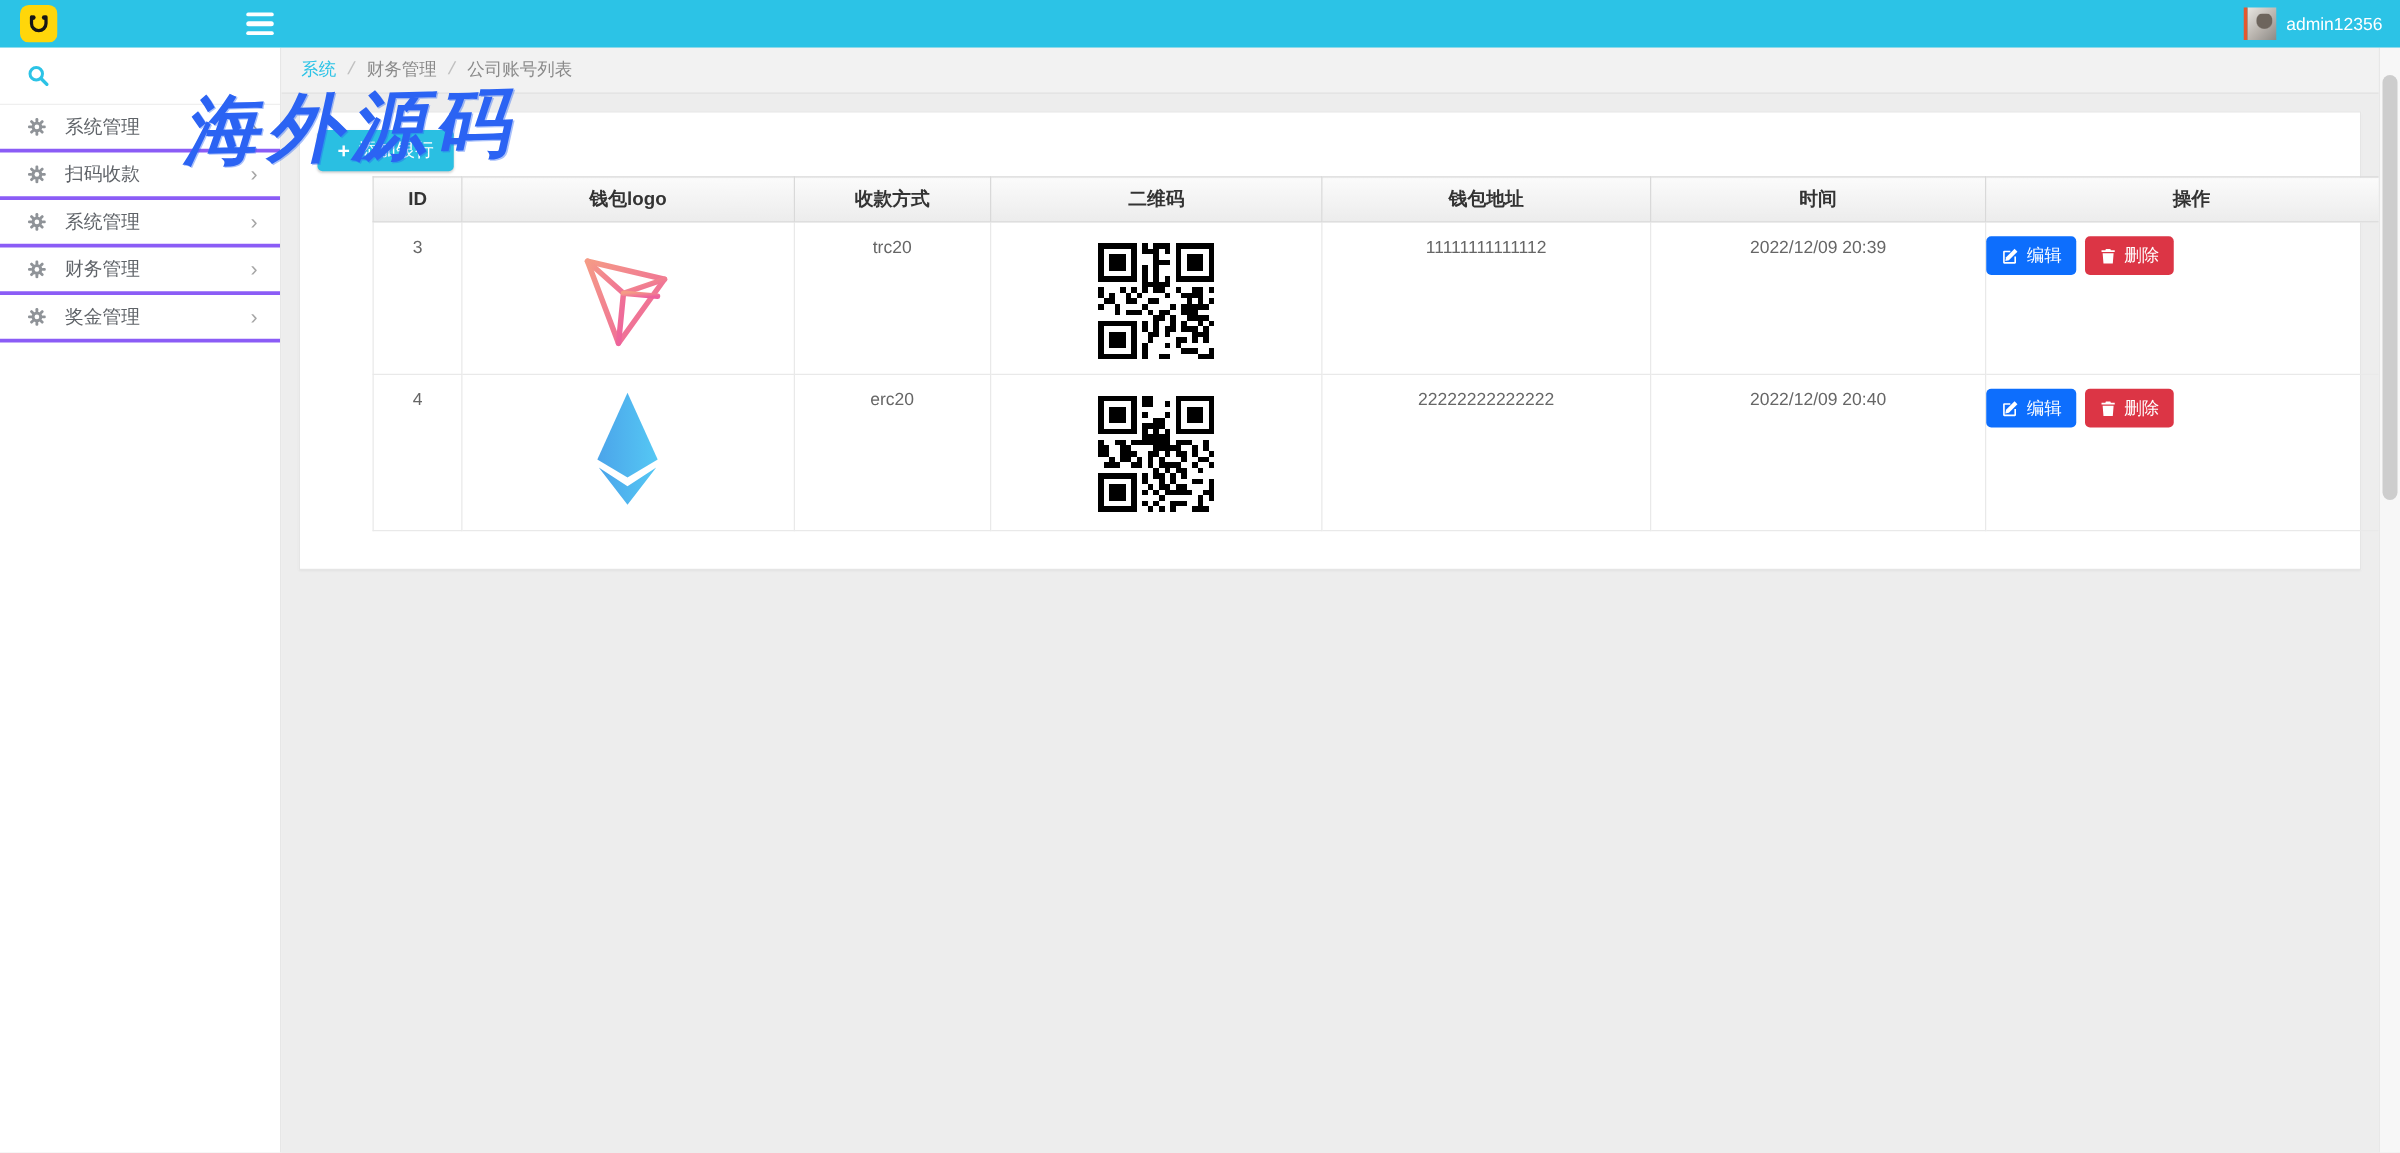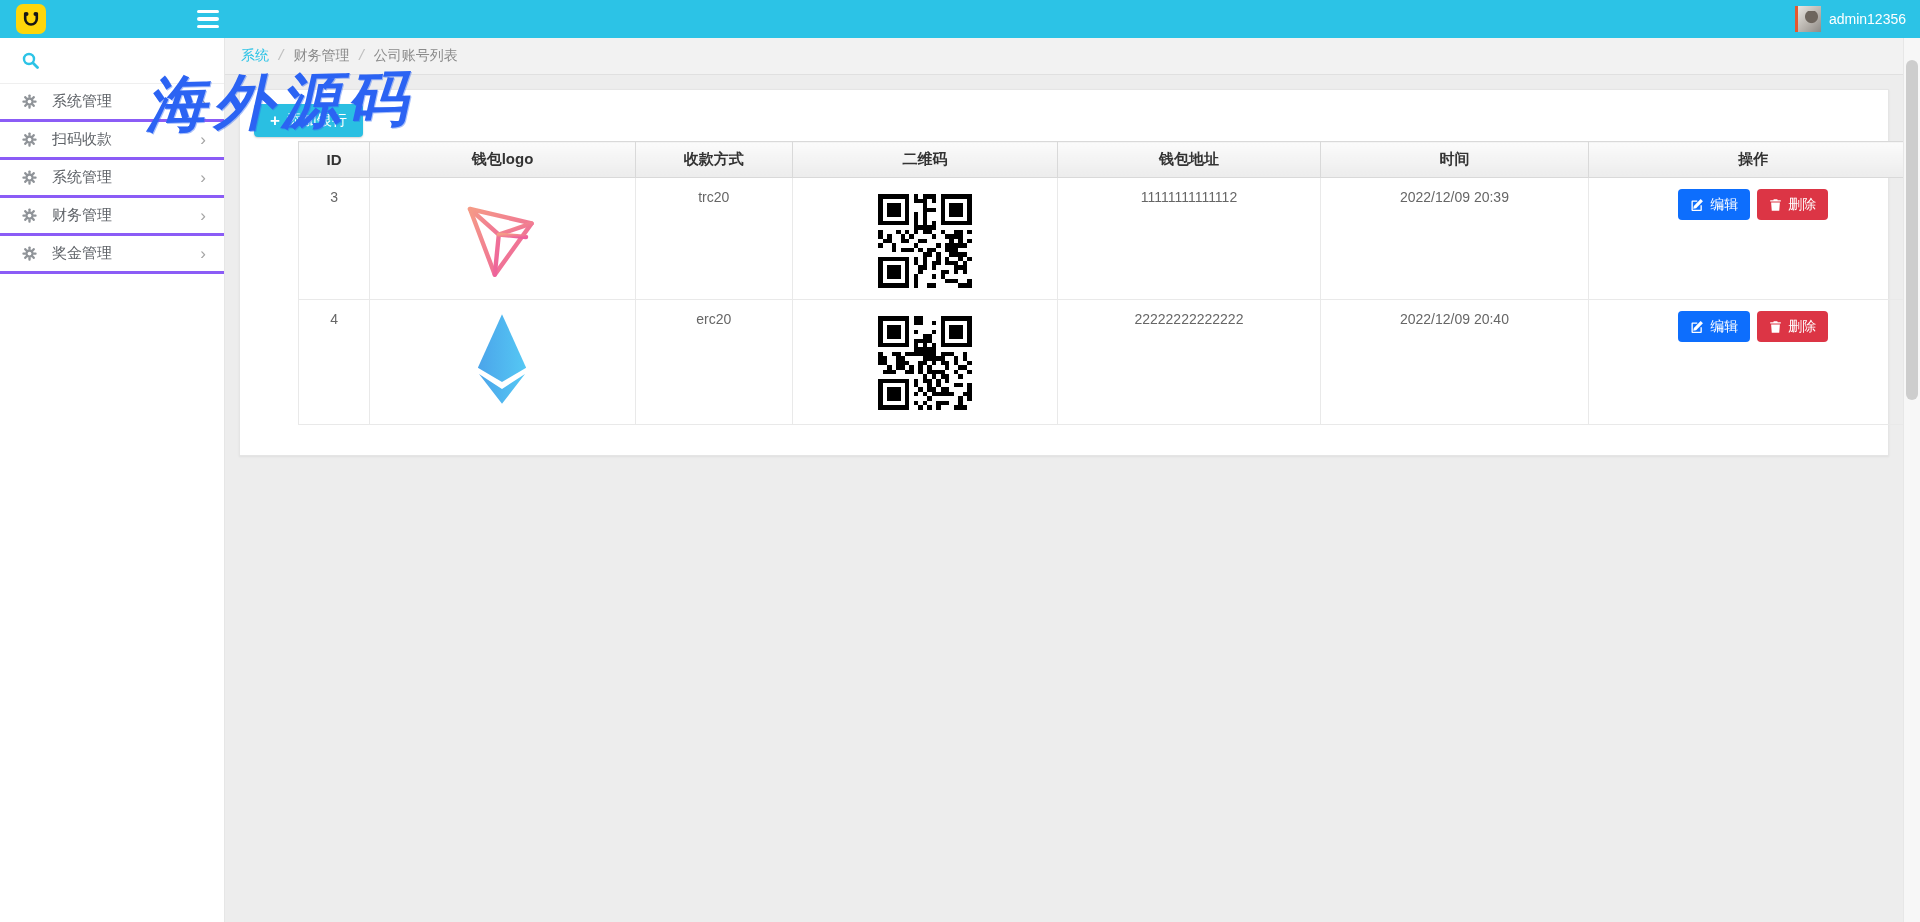--- a/index.html
+++ b/index.html
@@ -55,21 +55,21 @@
   table.grid { width:100%; border-collapse:collapse; margin-top:4px; table-layout:fixed;margin-left:44px; }
   .grid th { background:linear-gradient(#fbfbfb,#ececec); border:1px solid #d9d9d9;
              height:36px; font-size:15px; color:#333; font-weight:bold; }
   .grid td { border:1px solid #e9e9e9; text-align:center; vertical-align:top;
              padding-top:11px; font-size:14px; color:#666; }
   .row-a td { height:122px; }
   .row-b td { height:125px; }
 
   .qr { display:inline-block; line-height:0; margin-top:1px; }
 
-  .actions { display:flex; justify-content:center; gap:7px; }
+  .actions { display:flex; gap:7px; }
   .btn { display:inline-flex; align-items:center; gap:6px; border:none; border-radius:4px;
          color:#fff; font-size:14px; height:31px; padding:0 12px; cursor:pointer; }
   .btn-edit { background:#0d6efd; }
   .btn-del  { background:#dc3545; }
 
   
   .watermark { position:absolute; left:146px; top:62px; z-index:60; pointer-events:none;
                font-family:"DejaVu Serif", serif; font-style:italic; font-weight:bold;
                font-size:60px; color:#2b63f3; letter-spacing:7px; transform:rotate(-1.5deg);
                text-shadow:1px 1px 0 rgba(43,99,243,.4); white-space:nowrap; }

